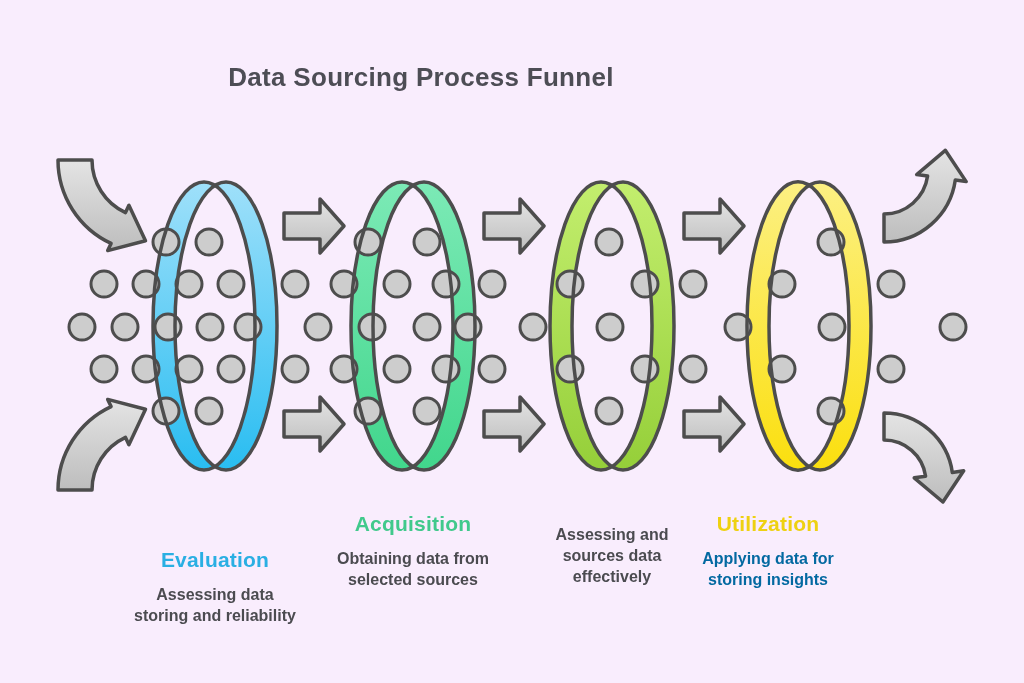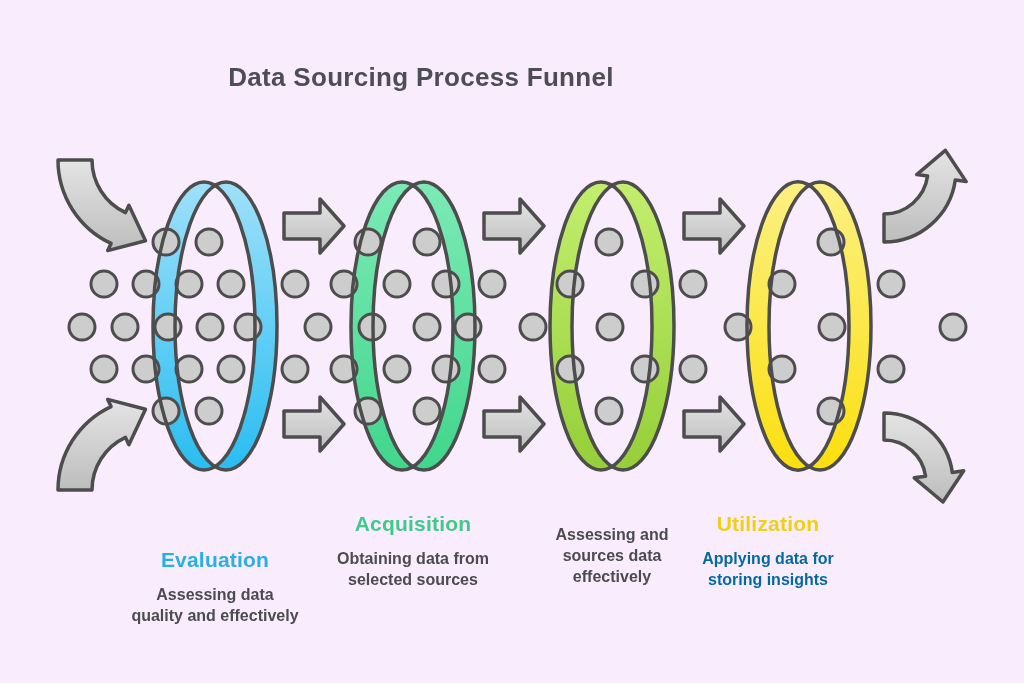--- a/index.html
+++ b/index.html
@@ -113,21 +113,21 @@
     <path d="M 153 326 A 51 144 0 1 0 255 326 A 51 144 0 1 0 153 326 Z M 175 326 A 51 144 0 1 0 277 326 A 51 144 0 1 0 175 326 Z " fill="none" stroke="#4d4d4d" stroke-width="3.5"></path>
     <path d="M 351 326 A 51 144 0 1 0 453 326 A 51 144 0 1 0 351 326 Z M 373 326 A 51 144 0 1 0 475 326 A 51 144 0 1 0 373 326 Z " fill="none" stroke="#4d4d4d" stroke-width="3.5"></path>
     <path d="M 550 326 A 51 144 0 1 0 652 326 A 51 144 0 1 0 550 326 Z M 572 326 A 51 144 0 1 0 674 326 A 51 144 0 1 0 572 326 Z " fill="none" stroke="#4d4d4d" stroke-width="3.5"></path>
     <path d="M 747 326 A 51 144 0 1 0 849 326 A 51 144 0 1 0 747 326 Z M 769 326 A 51 144 0 1 0 871 326 A 51 144 0 1 0 769 326 Z " fill="none" stroke="#4d4d4d" stroke-width="3.5"></path>
   </svg>
 
 <div class="title" style="color: rgb(77, 77, 85);">Data Sourcing Process Funnel</div>
 
 <div class="stage-wrap" id="stage-0" style="left: 105px;">
   <div class="stage-name" style="color: rgb(42, 175, 227); margin-top: 36px;">Evaluation</div>
-  <div class="stage-desc" style="color: rgb(75, 75, 80);"><span>Assessing data</span><br><span>quality and effectively</span></div>
+  <div class="stage-desc" style="color: rgb(75, 75, 80);"><span>Assessing data</span><br><span>storing and reliability</span></div>
 </div>
 <div class="stage-wrap" id="stage-1" style="left: 303px; text-align: center;">
   <div class="stage-name" style="color: rgb(65, 201, 140);">Acquisition</div>
   <div class="stage-desc" style="color: rgb(75, 75, 80);"><span>Obtaining data from</span><br><span>selected sources</span></div>
 </div>
 <div class="stage-wrap" id="stage-2" style="left: 502px;">
   <div class="stage-desc" style="color: rgb(75, 75, 80);"><span>Assessing and</span><br><span>sources data</span><br><span>effectively</span></div>
 </div>
 <div class="stage-wrap" id="stage-3" style="left: 658px;">
   <div class="stage-name" style="color: rgb(238, 209, 17);">Utilization</div>

